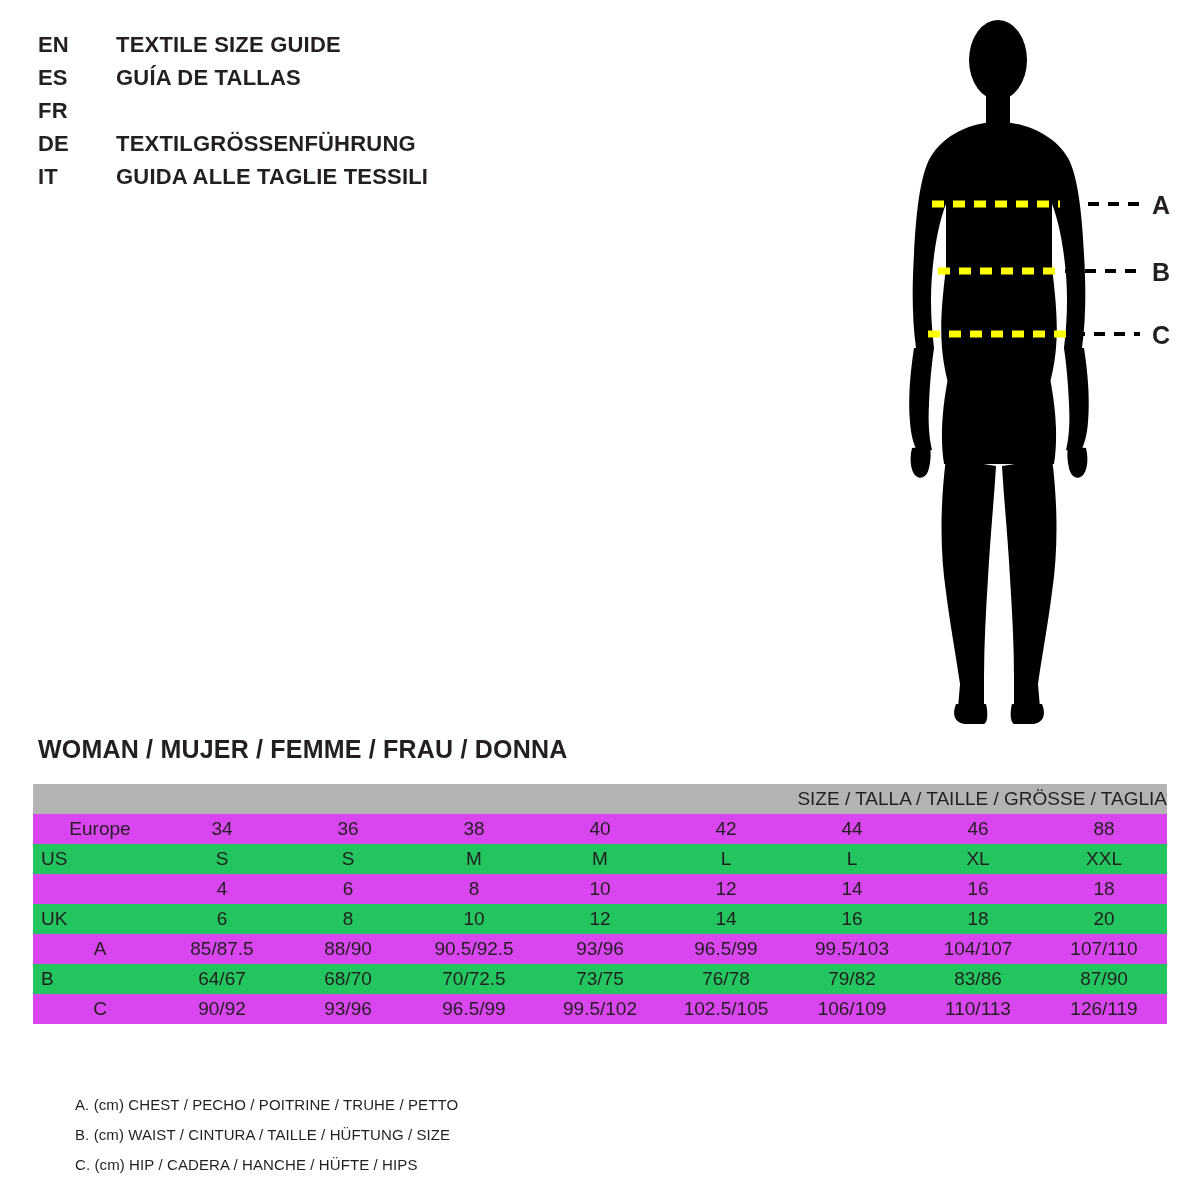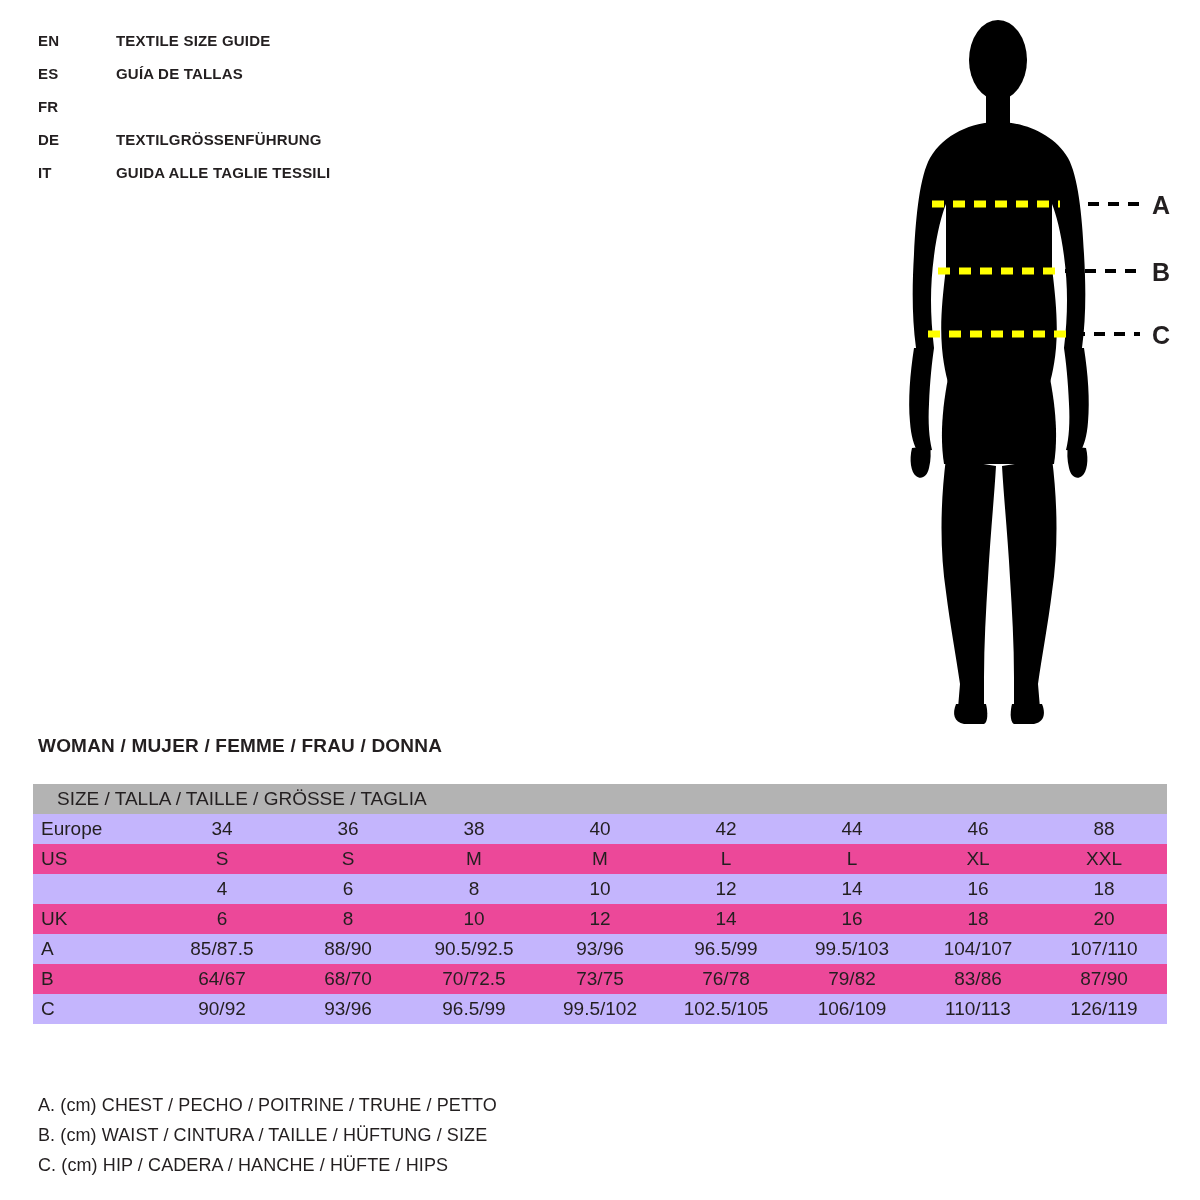--- a/index.html
+++ b/index.html
@@ -20,21 +20,21 @@
   #title-block {
     position: absolute;
     left: 38px;
     top: 32px;
     width: 560px;
   }
   .title-row {
     display: flex;
     align-items: baseline;
     height: 33px;
-    font-size: 15px;
+    font-size: 22px;
     font-weight: bold;
     letter-spacing: 0.2px;
   }
   .title-lang {
     width: 78px;
     flex: none;
   }
   .title-text {
     flex: 1;
   }
@@ -49,21 +49,21 @@
   }
   #figure-wrap svg {
     display: block;
   }
 
   
   #section-heading {
     position: absolute;
     left: 38px;
     top: 735px;
-    font-size: 19px;
+    font-size: 25px;
     font-weight: bold;
     letter-spacing: 0.2px;
   }
 
   
   #size-table {
     position: absolute;
     left: 33px;
     top: 784px;
     width: 1134px;
@@ -80,39 +80,40 @@
     vertical-align: middle;
     white-space: nowrap;
   }
   #size-table .rowhead {
     text-align: left;
     padding-left: 8px;
     width: 180px;
   }
   #size-table tr.header td {
     background: #b3b3b3;
-    text-align: left;
+    text-align: right;
     padding-left: 24px;
     font-weight: normal;
   }
-  #size-table tr.band-light td { background: #c4b5fd; }
-  #size-table tr.band-dark td { background: #ec4899; }
+  #size-table tr.band-light td { background: #d946ef; text-align: center; }
+  #size-table tr.band-dark td { background: #22c55e; }
 
   
   #footnotes {
     position: absolute;
     left: 38px;
     top: 1090px;
     width: 700px;
   }
   .footnote {
-    font-size: 18px;
+    font-size: 15px;
     height: 30px;
     line-height: 30px;
     letter-spacing: 0.1px;
+    margin-left: 37px;
   }
 </style>
 </head>
 <body>
 
 <div id="title-block">
   <div class="title-row">
     <span class="title-lang">EN</span>
     <span class="title-text">TEXTILE SIZE GUIDE</span>
   </div>

